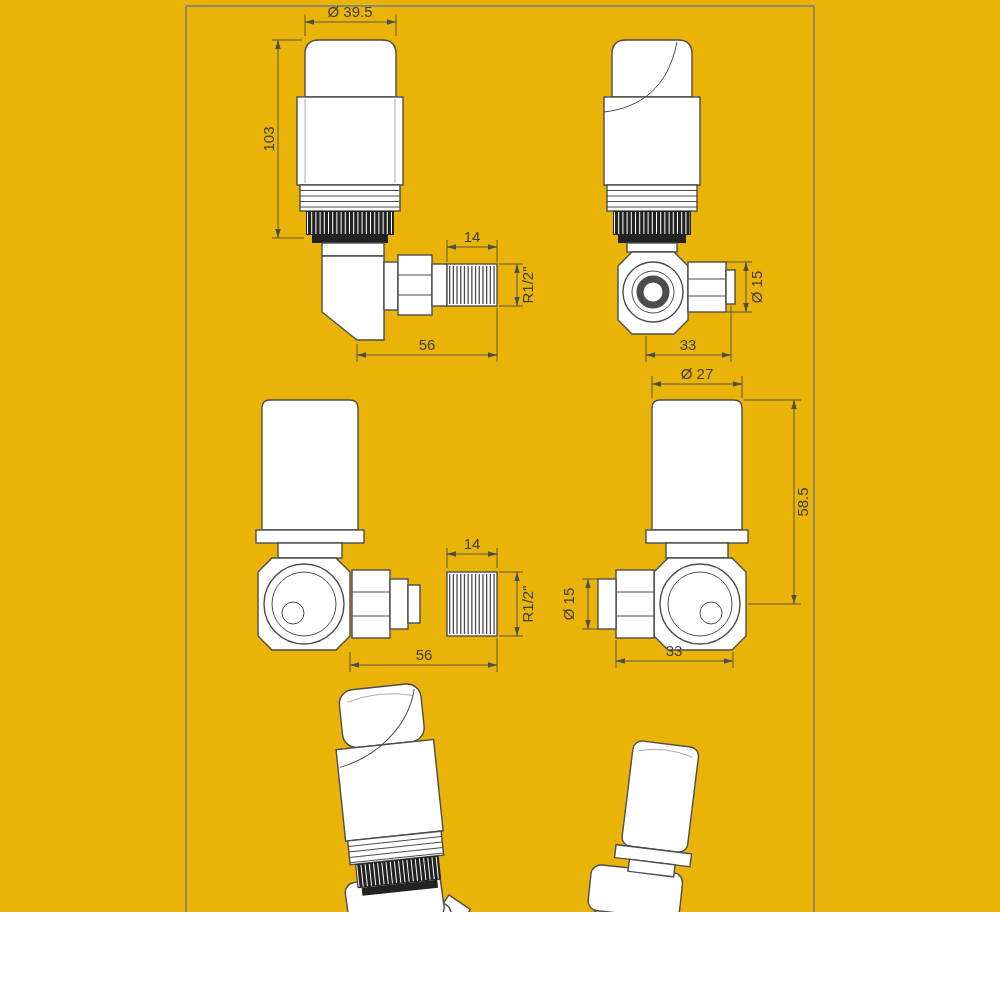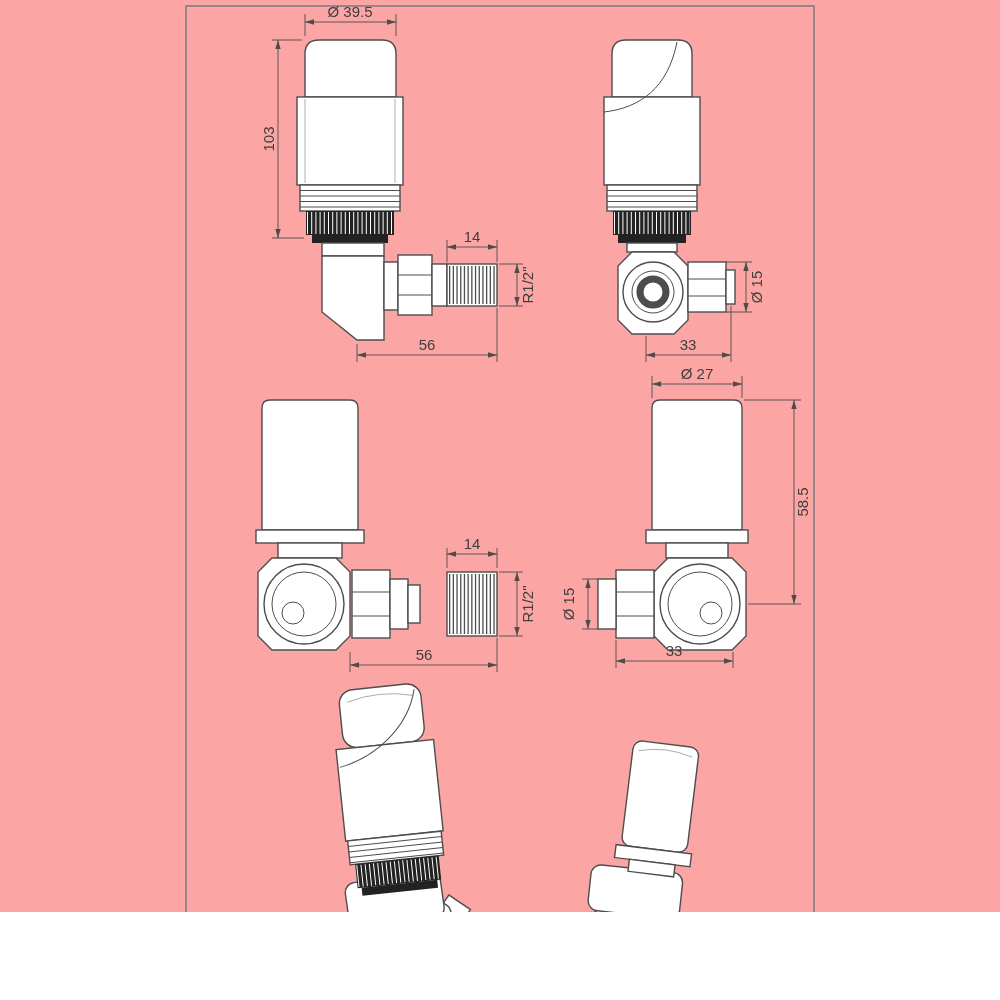--- a/index.html
+++ b/index.html
@@ -1,16 +1,16 @@
 <!DOCTYPE html>
 <html><head>
 <meta charset="utf-8">
 <style>
   html,body{margin:0;padding:0;background:#ffffff;}
-  .canvas{position:relative;width:1000px;height:912px;background:#fca5a5;font-family:"Liberation Sans",sans-serif;}
+  .canvas{position:relative;width:1000px;height:912px;background:#eab308;font-family:"Liberation Sans",sans-serif;}
   svg{position:absolute;left:0;top:0;}
   .ol{fill:#ffffff;stroke:#4d4d4d;stroke-width:1.4;}
   .ln{fill:none;stroke:#4d4d4d;stroke-width:1;}
   .thin{fill:none;stroke:#9a9a9a;stroke-width:.8;}
   .dark{fill:#222222;stroke:none;}
   .knurl{fill:none;stroke:#ffffff;stroke-dasharray:1 3.2;}
   .hatch{fill:none;stroke:#4d4d4d;stroke-dasharray:1.3 2.4;}
   .dim-l{fill:none;stroke:#4d4d4d;stroke-width:.9;}
   .dim{font-family:"Liberation Sans",sans-serif;font-size:15px;fill:#3f3f3f;}
 </style>

